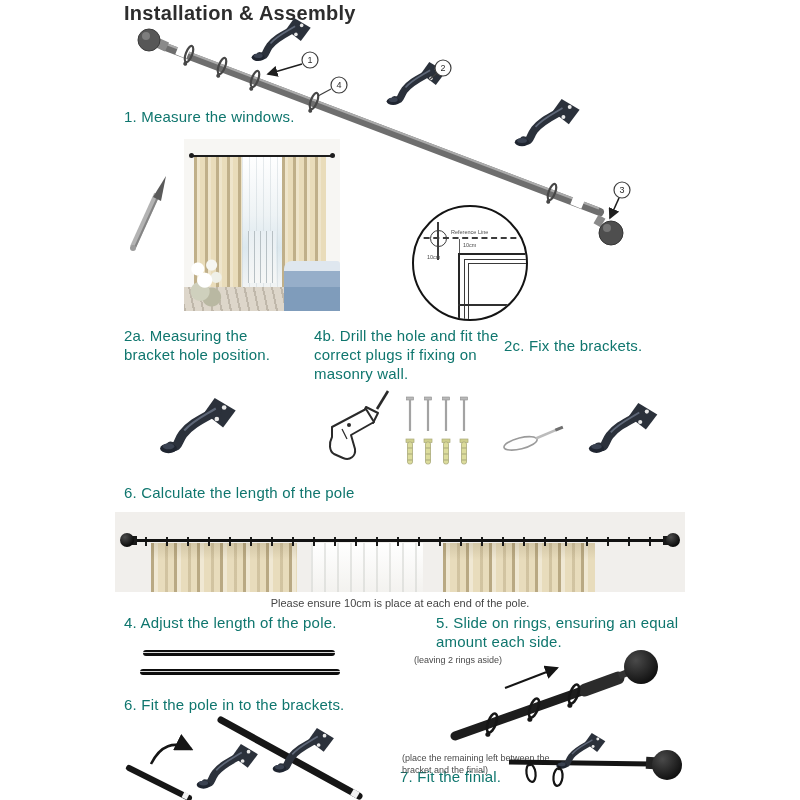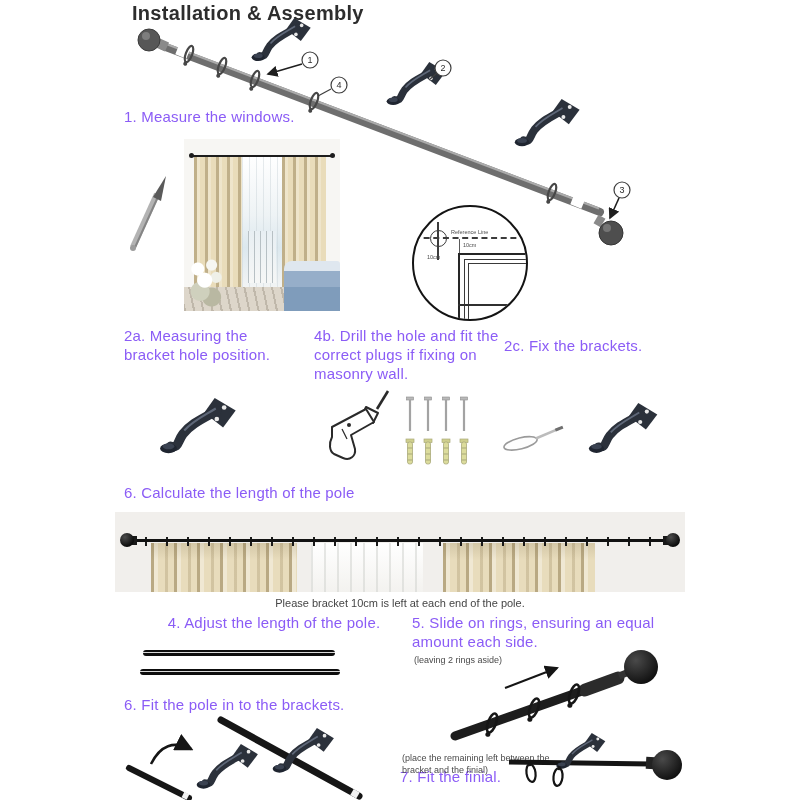--- a/index.html
+++ b/index.html
@@ -1,20 +1,20 @@
 <!DOCTYPE html>
 <html><head>
 <meta charset="utf-8">
 <style>
   html,body{margin:0;padding:0;background:#ffffff;}
   #canvas{position:relative;width:800px;height:800px;background:#ffffff;overflow:hidden;
           font-family:"Liberation Sans",sans-serif;color:#3c3c3c;}
   .abs{position:absolute;}
-  .title{left:132px;top:2px;font-size:20px;font-weight:600;color:#2d2d2d;letter-spacing:.3px;}
-  .step-label{font-size:15px;line-height:1.25;color:#8b5cf6;letter-spacing:.2px;}
+  .title{left:124px;top:2px;font-size:20px;font-weight:600;color:#2d2d2d;letter-spacing:.3px;}
+  .step-label{font-size:15px;line-height:1.25;color:#0f766e;letter-spacing:.2px;}
   .small-note{font-size:9px;color:#4a4a4a;line-height:1.3;}
   .center-note{left:0;top:597px;width:800px;text-align:center;font-size:11px;color:#454545;}
   svg{display:block;}
   
   .photo{left:184px;top:139px;width:156px;height:172px;background:#f7f6f3;overflow:hidden;}
   .p-rod{position:absolute;left:8px;top:16px;width:140px;height:2px;background:#1d1d1d;}
   .p-rod:before,.p-rod:after{content:"";position:absolute;top:-2px;width:5px;height:5px;border-radius:50%;background:#1d1d1d;}
   .p-rod:before{left:-3px;} .p-rod:after{right:-3px;}
   .p-cur{position:absolute;top:17px;height:133px;
      background:#e9dcba;
@@ -277,27 +277,27 @@
     <div class="b-sheer"></div>
     <div class="b-cur b-cur-r"></div>
     <div class="b-rings"></div>
     <div class="b-rod"></div>
     <div class="b-cap" style="left:17px;"></div>
     <div class="b-cap" style="left:548px;"></div>
     <div class="b-fin" style="left:5px;"></div>
     <div class="b-fin" style="left:551px;"></div>
   </div>
 
-  <div class="abs center-note">Please bracket 10cm is left at each end of the pole.</div>
-
-  <div class="abs step-label" style="left:124px;top:614px;width:300px;text-align:center;">4. Adjust the length of the pole.</div>
+  <div class="abs center-note">Please ensure 10cm is place at each end of the pole.</div>
+
+  <div class="abs step-label" style="left:124px;top:614px;width:300px;">4. Adjust the length of the pole.</div>
   <div class="abs pole" style="left:143px;top:650px;width:192px;"></div>
   <div class="abs pole" style="left:140px;top:669px;width:200px;"></div>
 
-  <div class="abs step-label" style="left:412px;top:614px;width:274px;">5. Slide on rings, ensuring an equal amount each side.</div>
+  <div class="abs step-label" style="left:436px;top:614px;width:274px;">5. Slide on rings, ensuring an equal amount each side.</div>
   <div class="abs small-note" style="left:414px;top:655px;">(leaving 2 rings aside)</div>
   <svg class="abs" style="left:435px;top:640px;" width="245" height="112" viewBox="0 0 245 112">
     <defs>
       <marker id="arr2" viewBox="0 0 10 10" refX="8.5" refY="5" markerWidth="7" markerHeight="7" orient="auto">
         <path d="M0,0 L10,5 L0,10 z" fill="#151515"></path>
       </marker>
       <radialGradient id="ballg" cx="35%" cy="30%" r="75%">
         <stop offset="0" stop-color="#4a4a4a"></stop>
           <stop offset="1" stop-color="#0e0e0e"></stop>
       </radialGradient>

